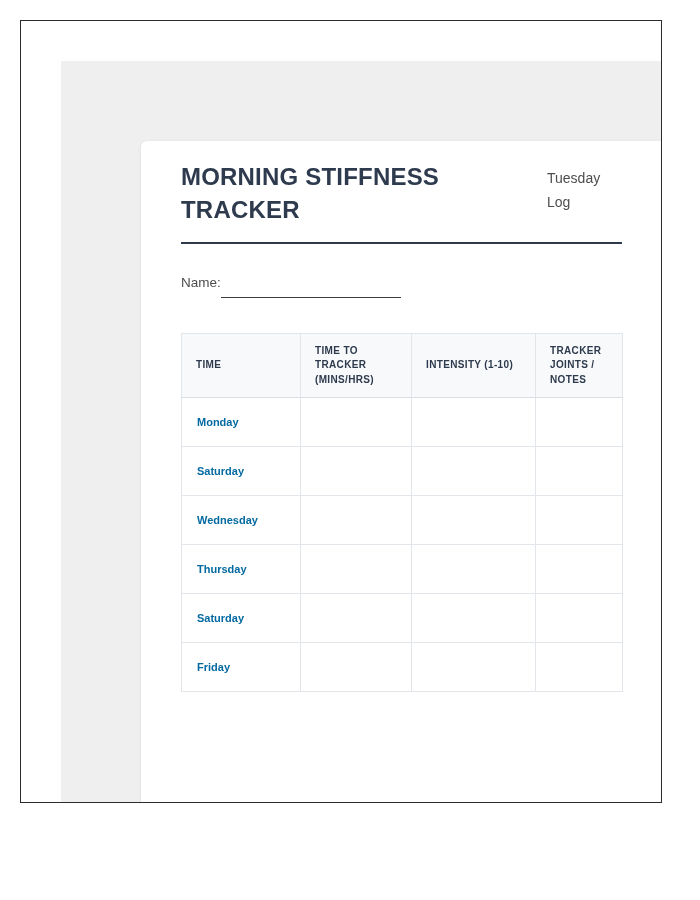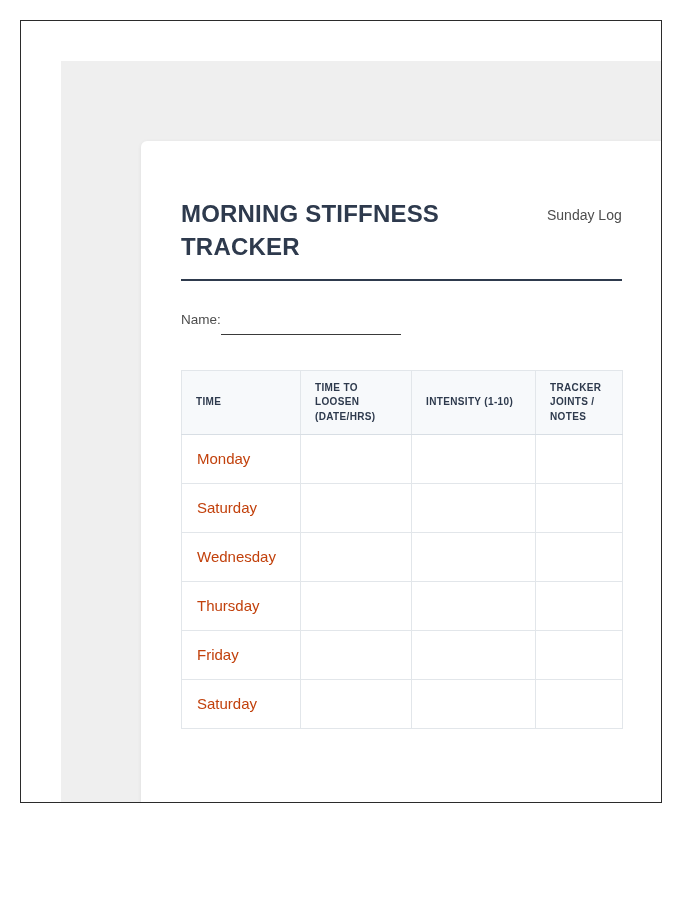--- a/index.html
+++ b/index.html
@@ -65,22 +65,21 @@
     left: 40px;
     top: 0;
     width: 441px;
   }
 
   
   .doc-header {
     display: flex;
     align-items: flex-start;
     justify-content: space-between;
-    padding-top: 48px;
-    margin-top: 9px;
+    padding-top: 20px;
   }
 
   .doc-title {
     font-size: 24px;
     font-weight: bold;
     color: #2e3a4d;
     letter-spacing: 0.2px;
     line-height: 1.36;
     margin: 0;
     width: 290px;
@@ -158,59 +157,59 @@
   }
 
   .tracker-table tbody td {
     height: 49px;
     padding: 0 10px 0 15px;
     vertical-align: middle;
     background: #ffffff;
   }
 
   .day-cell {
-    color: #c2410c;
-    font-size: 15px;
-    font-weight: normal;
+    color: #0369a1;
+    font-size: 11px;
+    font-weight: bold;
     white-space: nowrap;
   }
 
   .col-date      { width: 119px; }
   .col-loosen    { width: 111px; }
   .col-intensity { width: 124px; }
   .col-notes     { width: 87px; }
 </style>
 </head>
 <body>
 
 <div class="viewport">
   <div class="frame">
     <div class="page-backdrop">
 
       <div class="doc-card">
         <div class="doc-inner">
 
           <div class="doc-header">
             <h1 class="doc-title">MORNING STIFFNESS TRACKER</h1>
-            <div class="doc-subtitle">Sunday Log</div>
+            <div class="doc-subtitle">Tuesday Log</div>
           </div>
           <div class="title-rule"></div>
 
           <div class="meta-row">
             <div class="meta-field name">
               <span class="meta-label">Name:</span>
               <span class="meta-line"></span>
             </div>
           </div>
 
           <table class="tracker-table">
             <thead>
               <tr>
                 <th class="col-date">TIME</th>
-                <th class="col-loosen">TIME TO LOOSEN (DATE/HRS)</th>
+                <th class="col-loosen">TIME TO TRACKER (MINS/HRS)</th>
                 <th class="col-intensity">INTENSITY (1-10)</th>
                 <th class="col-notes">TRACKER JOINTS / NOTES</th>
               </tr>
             </thead>
             <tbody>
               <tr>
                 <td class="day-cell">Monday</td>
                 <td></td>
                 <td></td>
                 <td></td>
@@ -227,27 +226,27 @@
                 <td></td>
                 <td></td>
               </tr>
               <tr>
                 <td class="day-cell">Thursday</td>
                 <td></td>
                 <td></td>
                 <td></td>
               </tr>
               <tr>
+                <td class="day-cell">Saturday</td>
+                <td></td>
+                <td></td>
+                <td></td>
+              </tr>
+              <tr>
                 <td class="day-cell">Friday</td>
-                <td></td>
-                <td></td>
-                <td></td>
-              </tr>
-              <tr>
-                <td class="day-cell">Saturday</td>
                 <td></td>
                 <td></td>
                 <td></td>
               </tr>
             </tbody>
           </table>
 
         </div>
       </div>
 

